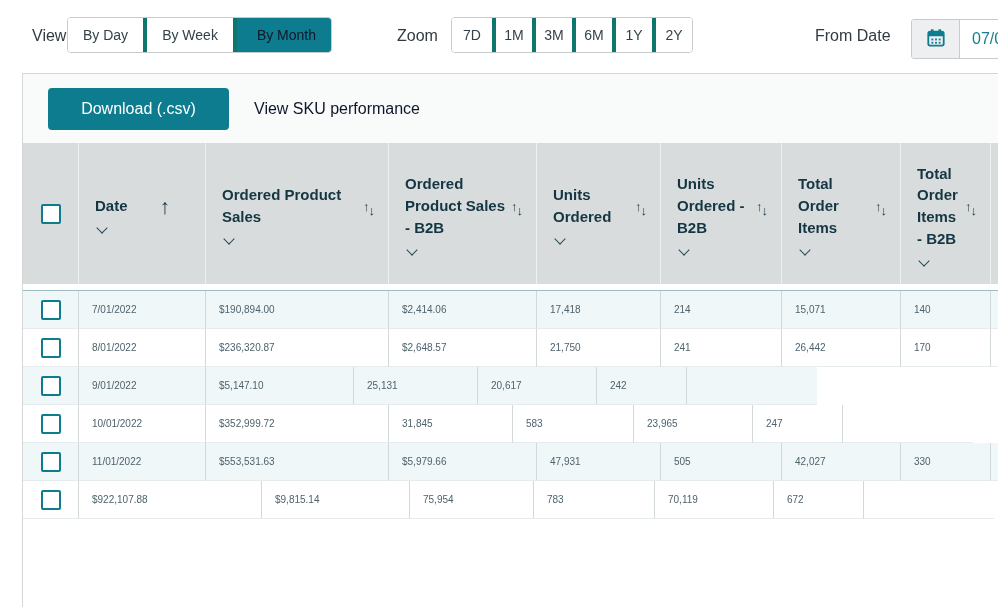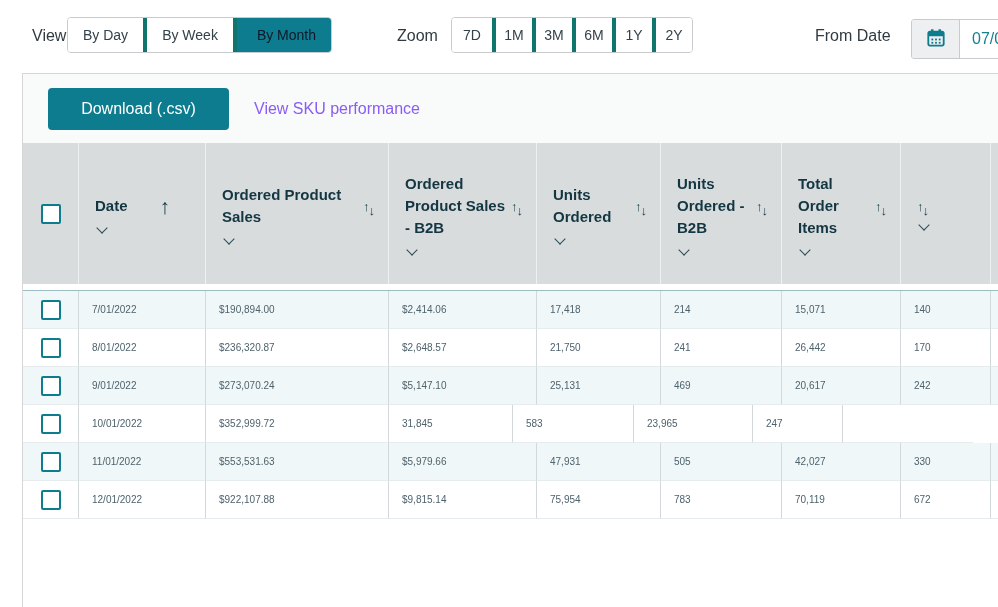--- a/index.html
+++ b/index.html
@@ -32,21 +32,21 @@
   .date-val { width:130px; height:38px; background:#fff; border:none; color:#17808f;
     font-size:16px; padding-left:12px; font-family:inherit; line-height:38px; white-space:nowrap; }
 
   
   .panel { position:absolute; left:22px; top:73px; width:1100px; height:600px;
     background:#fff; border:1px solid #d6d6d6; border-right:none; border-bottom:none; }
   .panel-toolbar { position:relative; width:100%; height:69px; background:#f9fafa;
     display:flex; align-items:center; }
   .dl-btn { margin-left:25px; width:181px; height:42px; background:#0e7c8f; color:#fff;
     border:none; border-radius:4px; font-size:16px; cursor:pointer; font-family:inherit; }
-  .sku-link { margin-left:25px; color:#8b5cf6; font-size:16px; text-decoration:none; cursor:pointer; }
+  .sku-link { margin-left:25px; color:#0f172a; font-size:16px; text-decoration:none; cursor:pointer; }
 
   
   .thead { display:flex; height:141px; }
   .hcell { background:#d8dcdd; border-right:1px solid #eef1f1; display:flex; flex-direction:column;
     justify-content:center; align-items:flex-start; padding:0 13px 0 16px; cursor:pointer; flex:none; }
   .hcell.cb { align-items:center; padding:0; }
   .hlabel { font-size:15px; font-weight:bold; color:#143642; line-height:1.45; }
   .hrow { display:flex; align-items:center; }
   .hrow.spread { width:100%; justify-content:space-between; }
   .hrow.tight { gap:32px; }
@@ -166,20 +166,21 @@
         </div>
         <div class="hcell cw6">
           <div class="hrow spread">
             <span class="hlabel">Total Order Items</span>
             <span class="sorticon"><span class="su">↑</span><span class="sd">↓</span></span>
           </div>
           <span class="chev"></span>
         </div>
         <div class="hcell cw7">
           <div class="hrow spread">
+            <span class="hlabel">Total Order Items - B2B</span>
             <span class="sorticon"><span class="su">↑</span><span class="sd">↓</span></span>
           </div>
           <span class="chev"></span>
         </div>
         <div class="hcell stub cw8"></div>
       </div>
     <div class="hgap"></div>
     <div class="tbody">
 
     <div class="trow alt">
@@ -206,24 +207,22 @@
           <div class="tcell cw5">241</div>
           <div class="tcell cw6">26,442</div>
           <div class="tcell cw7">170</div>
           <div class="tcell stub cw8"></div>
         </div>
         <div class="trow alt">
           <div class="tcell cb cw0">
             <span class="cbx"></span>
           </div>
           <div class="tcell cw1">9/01/2022</div>
-          <div class="tcell cw2">$273,070.24</div>
           <div class="tcell cw3">$5,147.10</div>
           <div class="tcell cw4">25,131</div>
-          <div class="tcell cw5">469</div>
           <div class="tcell cw6">20,617</div>
           <div class="tcell cw7">242</div>
           <div class="tcell stub cw8"></div>
         </div>
         <div class="trow">
           <div class="tcell cb cw0">
             <span class="cbx"></span>
           </div>
           <div class="tcell cw1">10/01/2022</div>
           <div class="tcell cw2">$352,999.72</div>
@@ -243,21 +242,20 @@
           <div class="tcell cw4">47,931</div>
           <div class="tcell cw5">505</div>
           <div class="tcell cw6">42,027</div>
           <div class="tcell cw7">330</div>
           <div class="tcell stub cw8"></div>
         </div>
         <div class="trow">
           <div class="tcell cb cw0">
             <span class="cbx"></span>
           </div>
-          <div class="tcell cw1">12/01/2022</div>
           <div class="tcell cw2">$922,107.88</div>
           <div class="tcell cw3">$9,815.14</div>
           <div class="tcell cw4">75,954</div>
           <div class="tcell cw5">783</div>
           <div class="tcell cw6">70,119</div>
           <div class="tcell cw7">672</div>
           <div class="tcell stub cw8"></div>
         </div>
       </div>
   </div>

